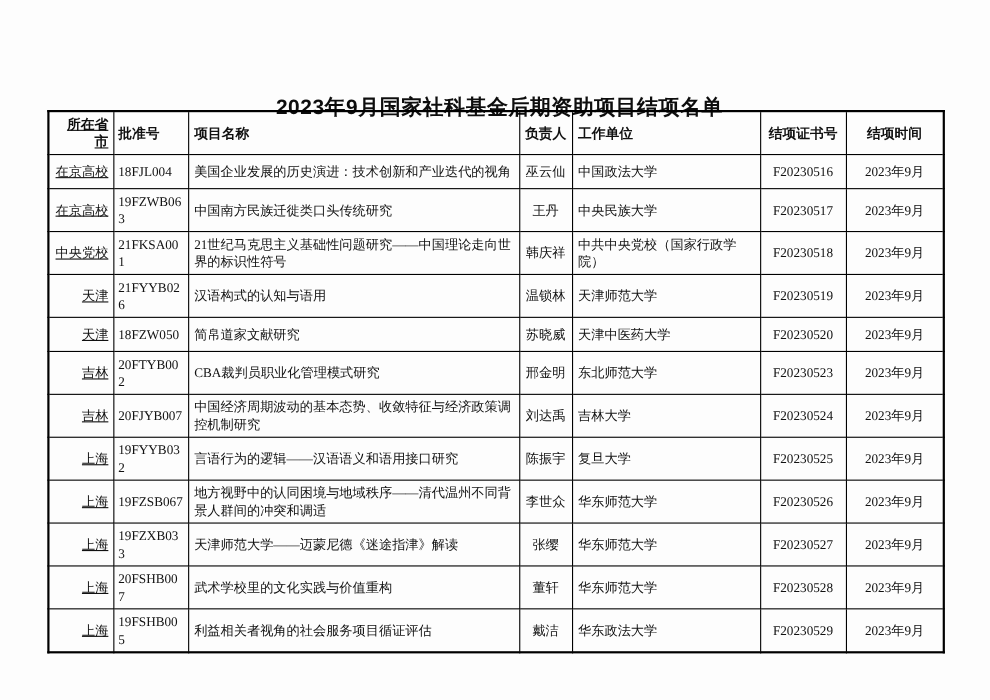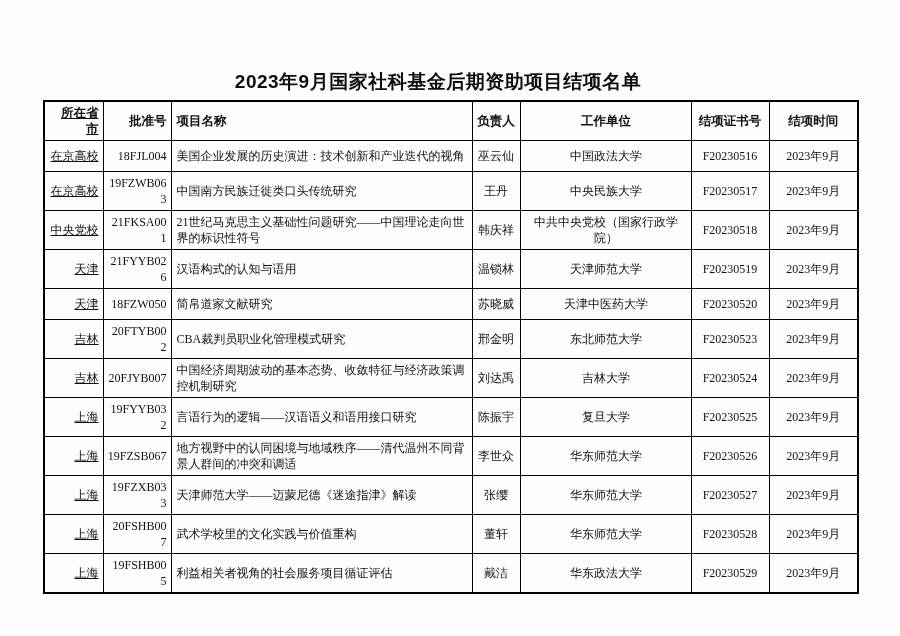--- a/index.html
+++ b/index.html
@@ -23,21 +23,21 @@
     position: absolute;
     top: 69px;
     left: 0;
     width: 876px;
     text-align: center;
     font-family: "Liberation Sans", "DejaVu Sans", sans-serif;
     font-weight: bold;
     font-size: 19px;
     letter-spacing: 0.5px;
     color: #0d0d0d;
-    margin: 0;
+    margin: 16px;
   }
   table.results {
     position: absolute;
     top: 100px;
     left: 43px;
     width: 814px;
     border-collapse: collapse;
     table-layout: fixed;
     border: 2px solid #000;
     background: transparent;
@@ -52,24 +52,24 @@
     color: #111111;
   }
   th {
     font-weight: bold;
     height: 30px;
     text-align: center;
     font-size: 12.5px;
   }
   td { height: 31px; }
   .col-province   { text-align: right; text-decoration: underline; }
-  .col-approval_no{ text-align: right; }
+  .col-approval_no{ text-align: left; }
   .col-project    { text-align: left; padding-left: 5px; }
   .col-leader     { text-align: center; padding-left: 2px; padding-right: 2px; }
-  .col-unit       { text-align: center; padding-left: 5px; }
+  .col-unit       { text-align: left; padding-left: 5px; }
   .col-cert_no    { text-align: center; }
   .col-time       { text-align: center; }
 </style>
 </head>
 <body>
 
 <div class="page">
   <h1 class="doc-title">2023年9月国家社科基金后期资助项目结项名单</h1>
 
   <table class="results">

